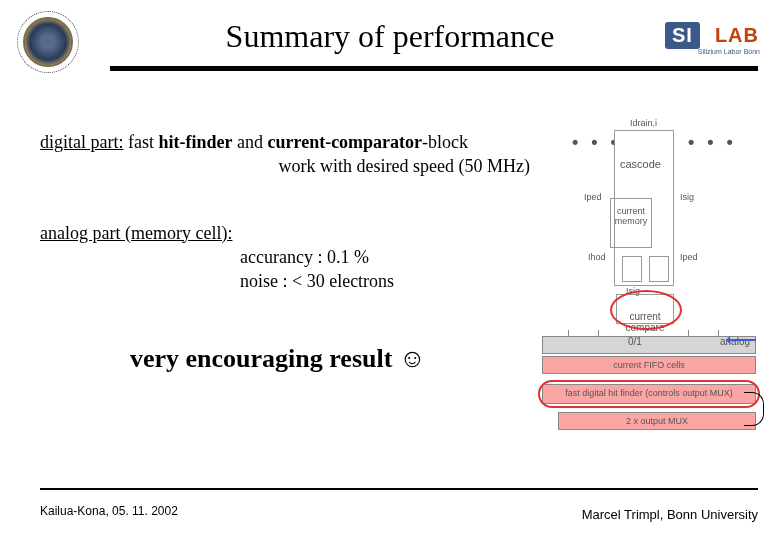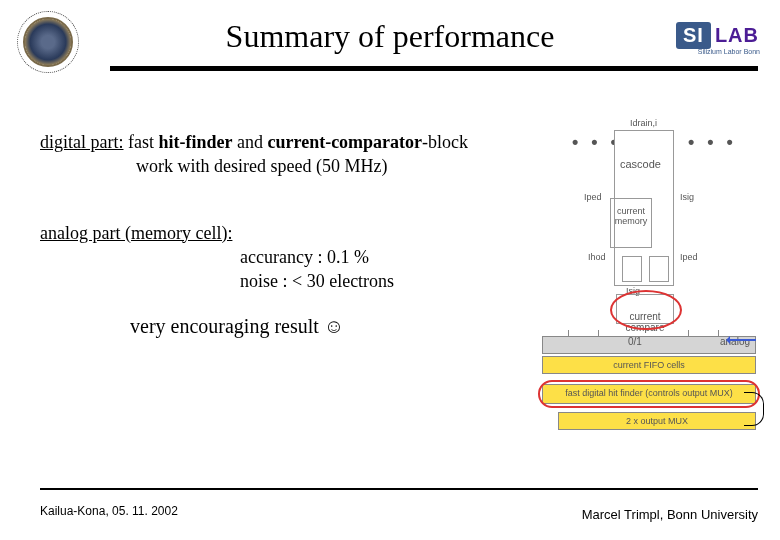--- a/index.html
+++ b/index.html
@@ -22,51 +22,51 @@
     width: 50px; height: 50px; border-radius: 50%;
     background: radial-gradient(circle, #5a6a8a 20%, #2a3a5a 55%, #8a7a5a 70%, transparent 72%);
     border: 2px solid #7a6a4a; position: relative;
   }
   .logo-left-inner::after {
     content: ""; position: absolute; inset: -8px;
     border: 1px dotted #444; border-radius: 50%;
   }
   .logo-right {
     position: absolute; right: 18px; top: 22px;
-    display: flex; align-items: center; gap: 1px;
+    display: flex; align-items: center; gap: 12px;
   }
   .si-box {
     background: #3a5a8a; color: #fff; font-family: Arial, sans-serif;
     font-weight: bold; font-size: 20px; padding: 2px 7px; border-radius: 3px;
     letter-spacing: 1px;
   }
   .lab-box {
-    color: #4c1d95; font-family: Arial, sans-serif; font-weight: bold;
+    color: #c2410c; font-family: Arial, sans-serif; font-weight: bold;
     font-size: 20px; padding: 2px 3px; letter-spacing: 1px;
   }
   .lab-sub {
     position: absolute; right: 20px; top: 48px;
     font-family: Arial, sans-serif; font-size: 7px; color: #3a5a8a;
   }
   .rule-top {
     position: absolute; left: 110px; right: 22px; top: 66px;
     height: 5px; background: #000;
   }
   .content {
     position: absolute; left: 40px; top: 130px; right: 250px;
     font-size: 18px; line-height: 1.35;
   }
   .digital-line1 .u { text-decoration: underline; margin-top: 10px; }
-  .digital-line2 { padding-left: 96px; }
+  .digital-line2 { padding-left: 96px; text-align: right; }
   .analog { margin-top: 42px; }
   .analog-h { text-decoration: underline; }
   .analog-specs { padding-left: 200px; }
   .encourage {
-    margin-top: 20px; padding-left: 90px;
-    font-size: 20px; font-weight: normal;
+    margin-top: 48px; padding-left: 90px;
+    font-size: 26px; font-weight: bold;
   }
   .smiley { font-style: normal; }
 
   
   .diagram {
     position: absolute; right: 20px; top: 130px;
     width: 222px; height: 302px;
     font-family: Arial, sans-serif; font-size: 10px; color: #555;
   }
   .pixcol {
@@ -91,21 +91,21 @@
   .dots-r { position:absolute; left:150px; top:2px; font-size:18px; letter-spacing:4px; font-weight:bold; }
   .compare {
     position:absolute; left:78px; top:164px; width:58px; height:30px;
     border:1px solid #999; text-align:center; font-size:10px; padding-top:16px;
     line-height:1.1;
   }
   .ring-red {
     position:absolute; border:2px solid #d33; border-radius:50%/50%;
   }
   .ring-red-1 { left:72px; top:160px; width:72px; height:40px; }
-  .row { position:absolute; left:4px; right:4px; border:1px solid #888; background:#fde047; height:18px; text-align:center; font-size:9px; line-height:17px; }
+  .row { position:absolute; left:4px; right:4px; border:1px solid #888; background:#fca5a5; height:18px; text-align:center; font-size:9px; line-height:17px; }
   .row01 { top:206px; background:#d5d5d5; }
   .lbl01 { position:absolute; top:206px; left:90px; font-size:10px; }
   .lblAnalog { position:absolute; top:206px; right:10px; font-size:10px; }
   .rowFifo { top:226px; }
   .rowHit  { top:254px; height:20px; }
   .ring-red-2 { left:0px; top:250px; width:222px; height:28px; border-radius:14px; }
   .rowMux  { top:282px;margin-left:16px; }
   .loopArrow {
     position:absolute; right:-4px; top:262px; width:20px; height:34px;
     border:1.5px solid #000; border-left:none; border-radius: 0 12px 12px 0;

